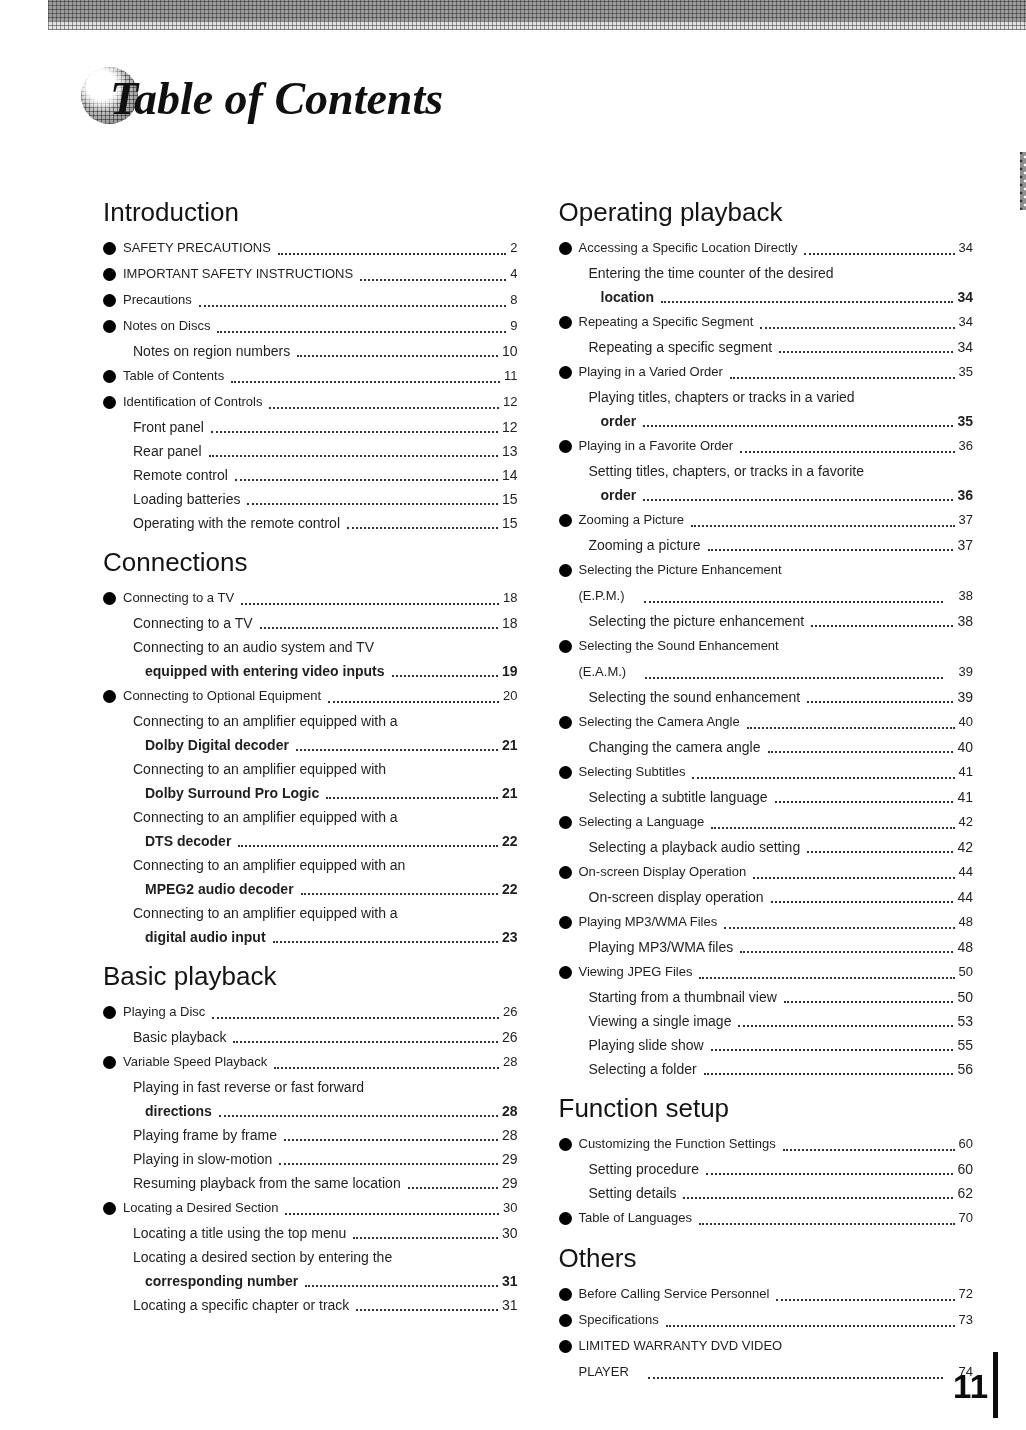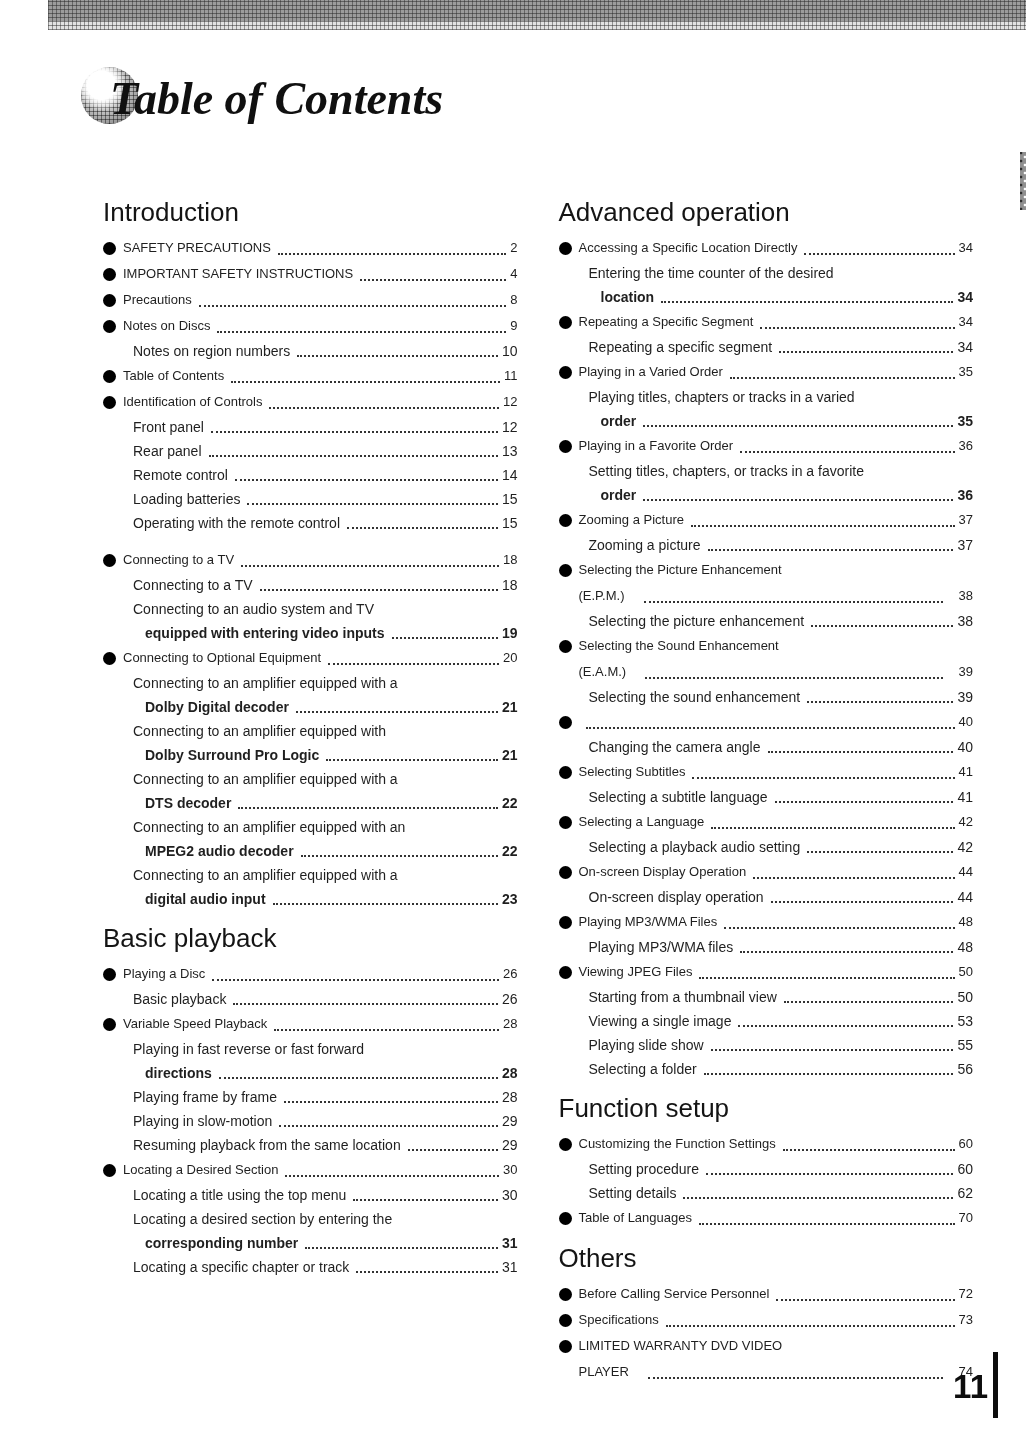--- a/index.html
+++ b/index.html
@@ -208,20 +208,21 @@
           </div>
           <div class="entry sub">
             <div class="row">
               <span class="label">Operating with the remote control</span>
               <span class="leader"></span>
               <span class="pg">15</span>
             </div>
           </div>
         </section>
         <section class="toc-section">
+          <h2 class="section-title">Connections</h2>
           <div class="entry main">
             <div class="row">
               <span class="bullet"></span>
               <span class="label">Connecting to a TV</span>
               <span class="leader"></span>
               <span class="pg">18</span>
             </div>
           </div>
           <div class="entry sub">
             <div class="row">
@@ -384,21 +385,21 @@
             <div class="row">
               <span class="label">Locating a specific chapter or track</span>
               <span class="leader"></span>
               <span class="pg">31</span>
             </div>
           </div>
         </section>
       </div>
       <div class="toc-column">
         <section class="toc-section">
-          <h2 class="section-title">Advanced operation</h2>
+          <h2 class="section-title">Operating playback</h2>
           <div class="entry main">
             <div class="row">
               <span class="bullet"></span>
               <span class="label">Accessing a Specific Location Directly</span>
               <span class="leader"></span>
               <span class="pg">34</span>
             </div>
           </div>
           <div class="entry sub two">
             <div class="row l1">
@@ -508,20 +509,21 @@
           <div class="entry sub">
             <div class="row">
               <span class="label">Selecting the sound enhancement</span>
               <span class="leader"></span>
               <span class="pg">39</span>
             </div>
           </div>
           <div class="entry main">
             <div class="row">
               <span class="bullet"></span>
+              <span class="label">Selecting the Camera Angle</span>
               <span class="leader"></span>
               <span class="pg">40</span>
             </div>
           </div>
           <div class="entry sub">
             <div class="row">
               <span class="label">Changing the camera angle</span>
               <span class="leader"></span>
               <span class="pg">40</span>
             </div>

